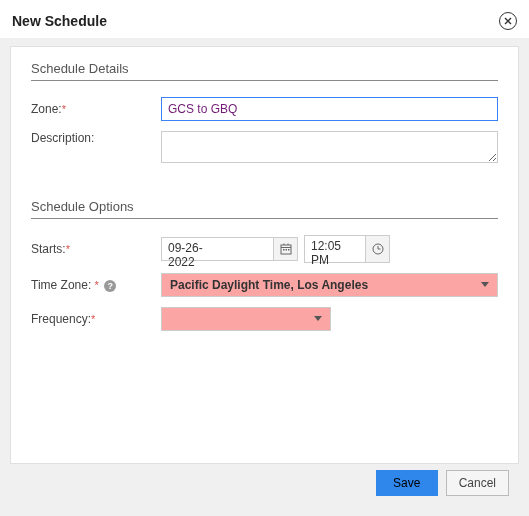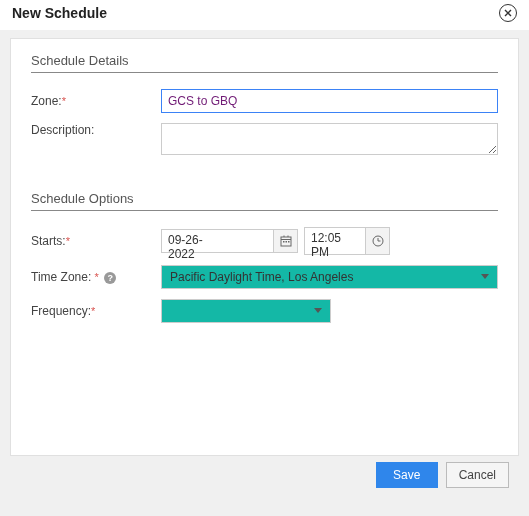--- a/index.html
+++ b/index.html
@@ -11,21 +11,21 @@
       font-family: "Segoe UI", Arial, sans-serif;
       background: #f0f0f0;
       width: 529px;
       height: 516px;
       overflow: hidden;
     }
     .modal-header {
       display: flex;
       justify-content: space-between;
       align-items: center;
-      padding: 4px 12px 8px 12px;
+      padding: 12px 12px 8px 12px;
       background: #fff;
     }
     .modal-title {
       font-size: 14px;
       font-weight: 600;
       color: #222;
     }
     .close-btn {
       width: 18px;
       height: 18px;
@@ -151,21 +151,22 @@
     .select-input {
       border: 1px solid #ccc;
       height: 24px;
       padding: 2px 24px 2px 8px;
       font-size: 12px;
       color: #333;
       position: relative;
       display: flex;
       align-items: center;
       cursor: pointer;
-      background: #14b8a6;
+      background: #fca5a5;
+      font-weight: bold;
     }
     .select-full {
       flex: 1;
     }
     .select-med {
       width: 170px;
     }
     .select-caret {
       position: absolute;
       right: 8px;
@@ -188,21 +189,21 @@
       border: 1px solid #bbb;
       background: #f5f5f5;
       color: #444;
       cursor: pointer;
       font-family: inherit;
       padding: 0 12px;
     }
     .btn-primary {
       background: #2f86eb;
       border: 1px solid #2f86eb;
-      color: #ffffff;
+      color: #000000;
       margin-left: 31px;
     }
     svg { display: block; }
   </style>
 </head>
 <body>
 
 <div class="modal-header">
   <div class="modal-title">New Schedule</div>
   <div class="close-btn">

